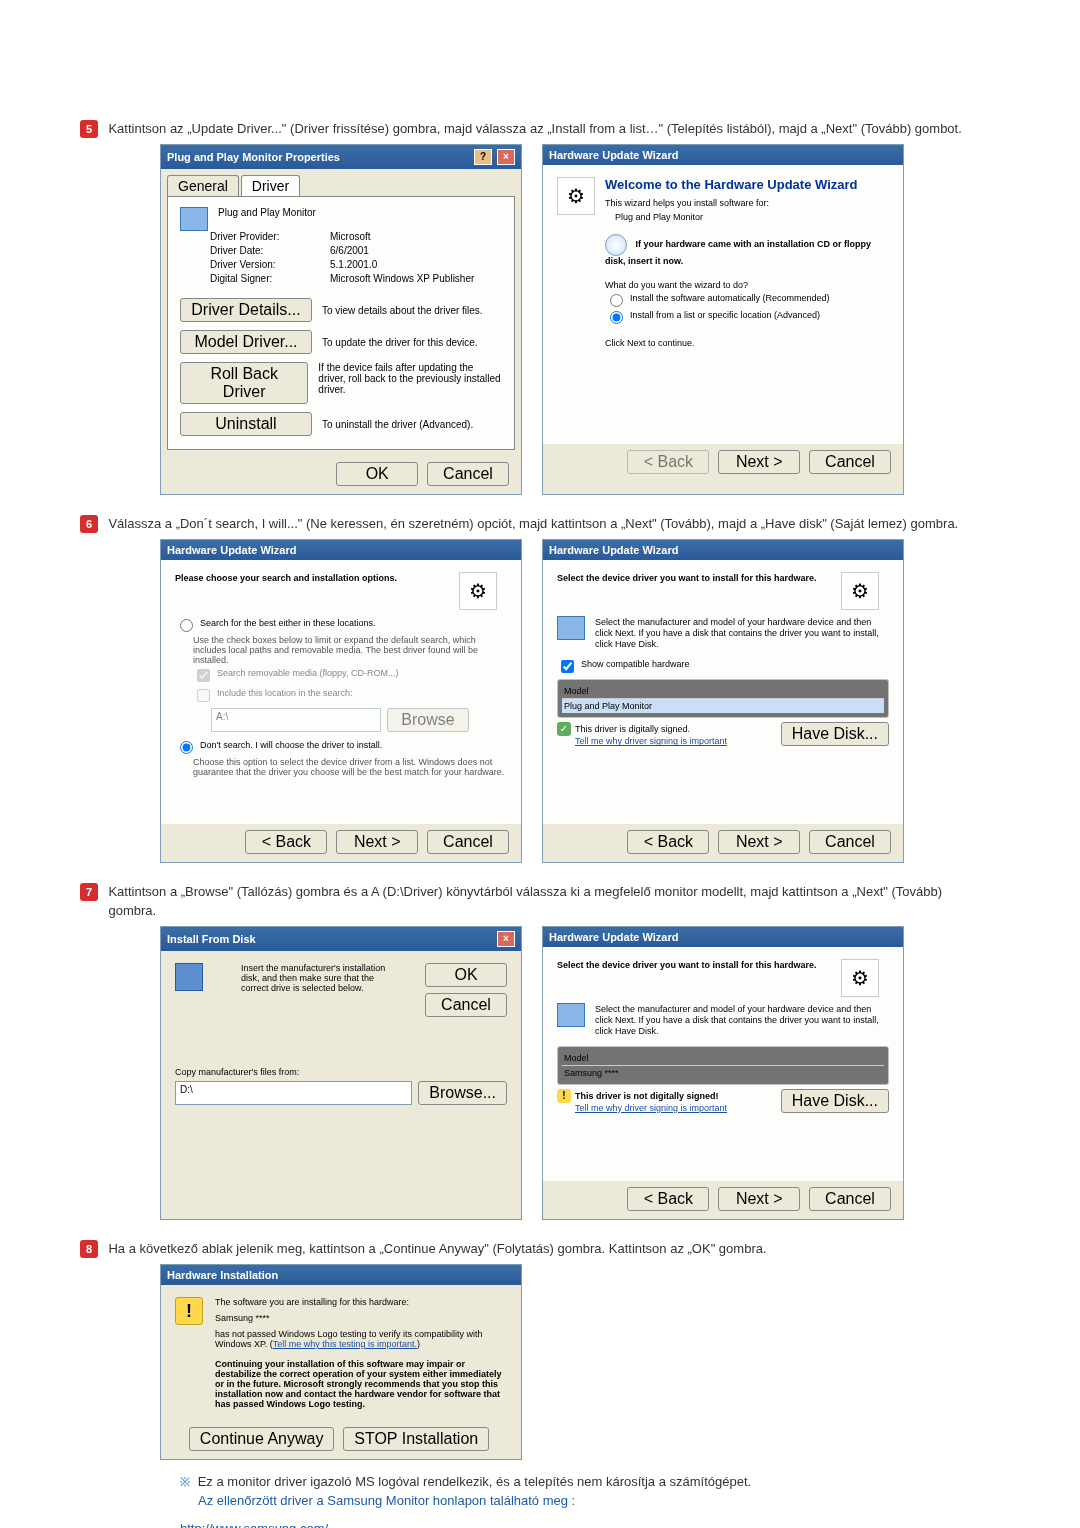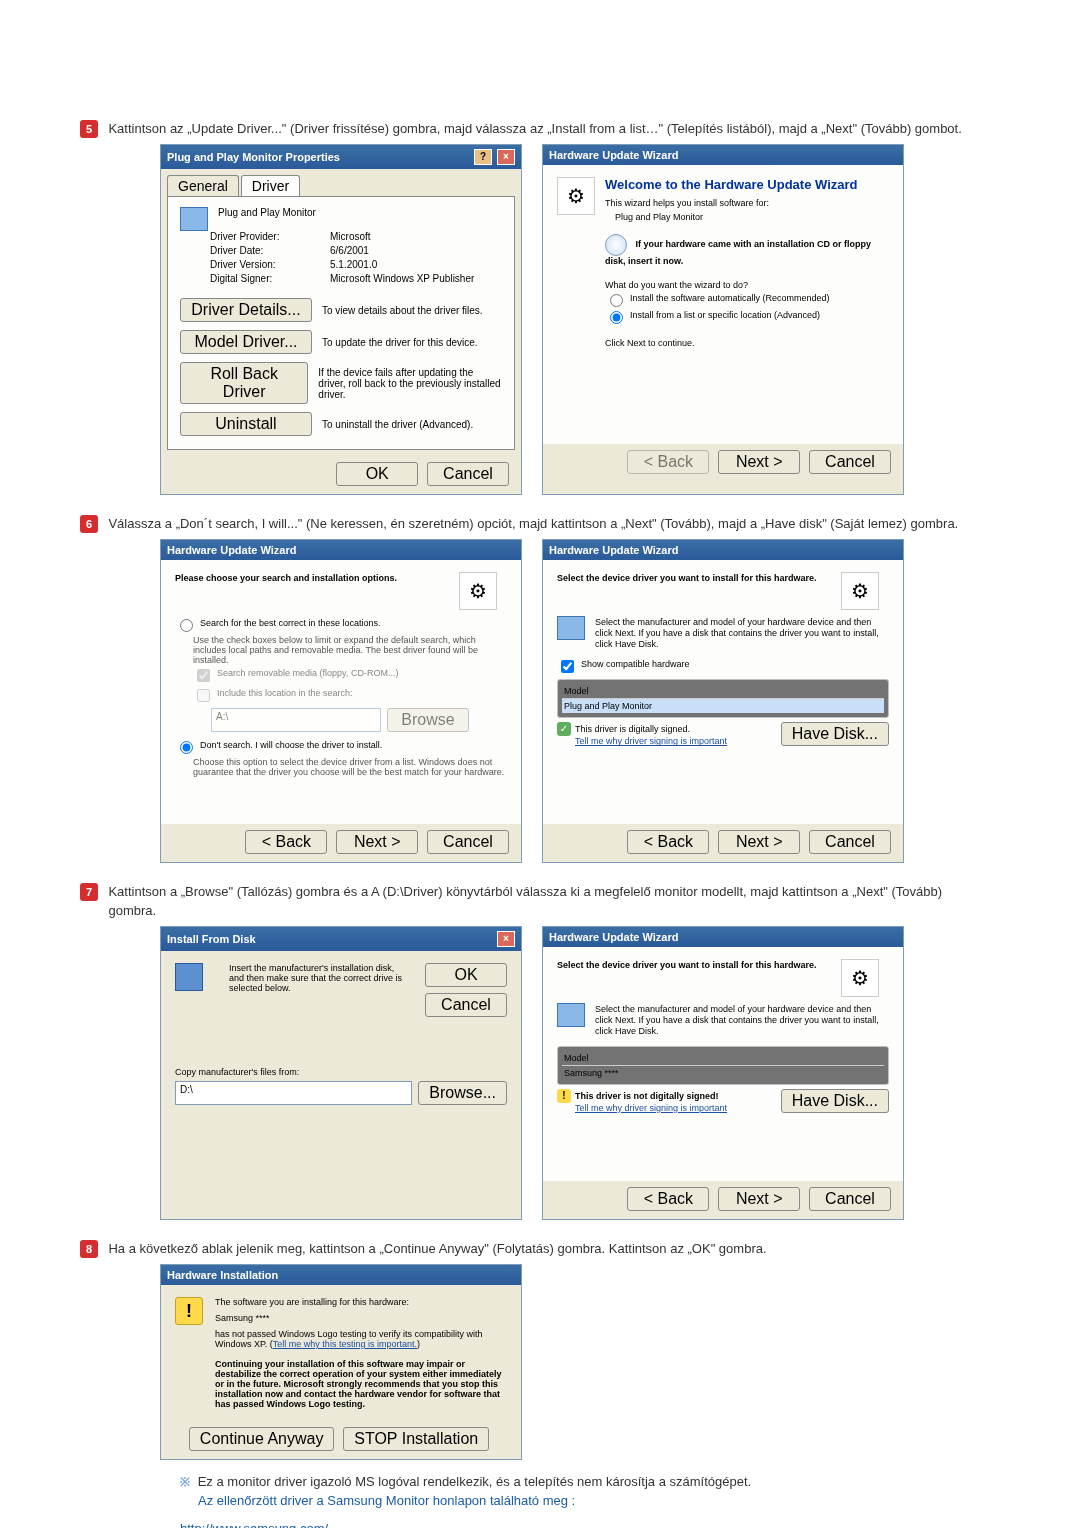--- a/index.html
+++ b/index.html
@@ -291,21 +291,21 @@
           </div>
           <div style="margin-top:14px">
             <div class="row" style="align-items:center;margin-bottom:8px">
                 <span class="btn" style="width:110px">Driver Details...</span>
                 <span style="margin-left:10px">To view details about the driver files.</span>
               </div>
             <div class="row" style="align-items:center;margin-bottom:8px">
                 <span class="btn" style="width:110px">Model Driver...</span>
                 <span style="margin-left:10px">To update the driver for this device.</span>
               </div>
-            <div class="row" style="align-items:center;margin-bottom:8px">
+            <div class="row" style="align-items:flex-start;margin-bottom:8px">
                 <span class="btn" style="width:110px">Roll Back Driver</span>
                 <span style="margin-left:10px;width:190px">If the device fails after updating the driver, roll back to the previously installed driver.</span>
               </div>
             <div class="row" style="align-items:center">
                 <span class="btn" style="width:110px">Uninstall</span>
                 <span style="margin-left:10px">To uninstall the driver (Advanced).</span>
               </div>
           </div>
         </div>
         <div class="btn-row">
@@ -361,21 +361,21 @@
         <div class="titlebar">
             <span>Hardware Update Wizard</span>
           </div>
         <div class="wiz-body" style="height:240px">
           <div style="overflow:hidden;margin-bottom:8px">
             <b class="small">Please choose your search and installation options.</b>
             <div class="icon-box" style="float:right">⚙</div>
           </div>
           <label class="radio small">
               <input type="radio" name="hw2" style="">
-              <span>Search for the best correct in these locations.</span>
+              <span>Search for the best either in these locations.</span>
             </label>
           <div class="small" style="margin-left:18px;color:#555">Use the check boxes below to limit or expand the default search, which includes local paths and removable media. The best driver found will be installed.</div>
           <label class="check small" style="margin-left:18px;color:#888">
               <input type="checkbox" disabled="" checked="" style="">
               <span>Search removable media (floppy, CD-ROM...)</span>
             </label>
           <label class="check small" style="margin-left:18px;color:#888">
               <input type="checkbox" disabled="" style="">
               <span>Include this location in the search:</span>
             </label>
@@ -439,21 +439,21 @@
     <span class="step-text">Kattintson a „Browse" (Tallózás) gombra és a A (D:\Driver) könyvtárból válassza ki a megfelelő monitor modellt, majd kattintson a „Next" (Tovább) gombra.</span>
 
     <div class="dialog-row">
 
       <div class="dialog" style="width:360px">
         <div class="titlebar">
           <span>Install From Disk</span>
           <span class="icons"><span class="close">×</span></span>
         </div>
         <div class="wiz-body" style="height:180px;background:#ece9d8">
-          <div style="display:flex;gap:16px">
+          <div style="display:flex;gap:28px">
             <span class="floppy-icon"></span>
             <span class="small" style="flex:1">Insert the manufacturer's installation disk, and then make sure that the correct drive is selected below.</span>
             <div style="display:flex;flex-direction:column;gap:6px">
               <span class="btn">OK</span>
               <span class="btn">Cancel</span>
             </div>
           </div>
           <div style="margin-top:50px">
             <div class="small">Copy manufacturer's files from:</div>
             <div style="display:flex;gap:6px;margin-top:4px">

